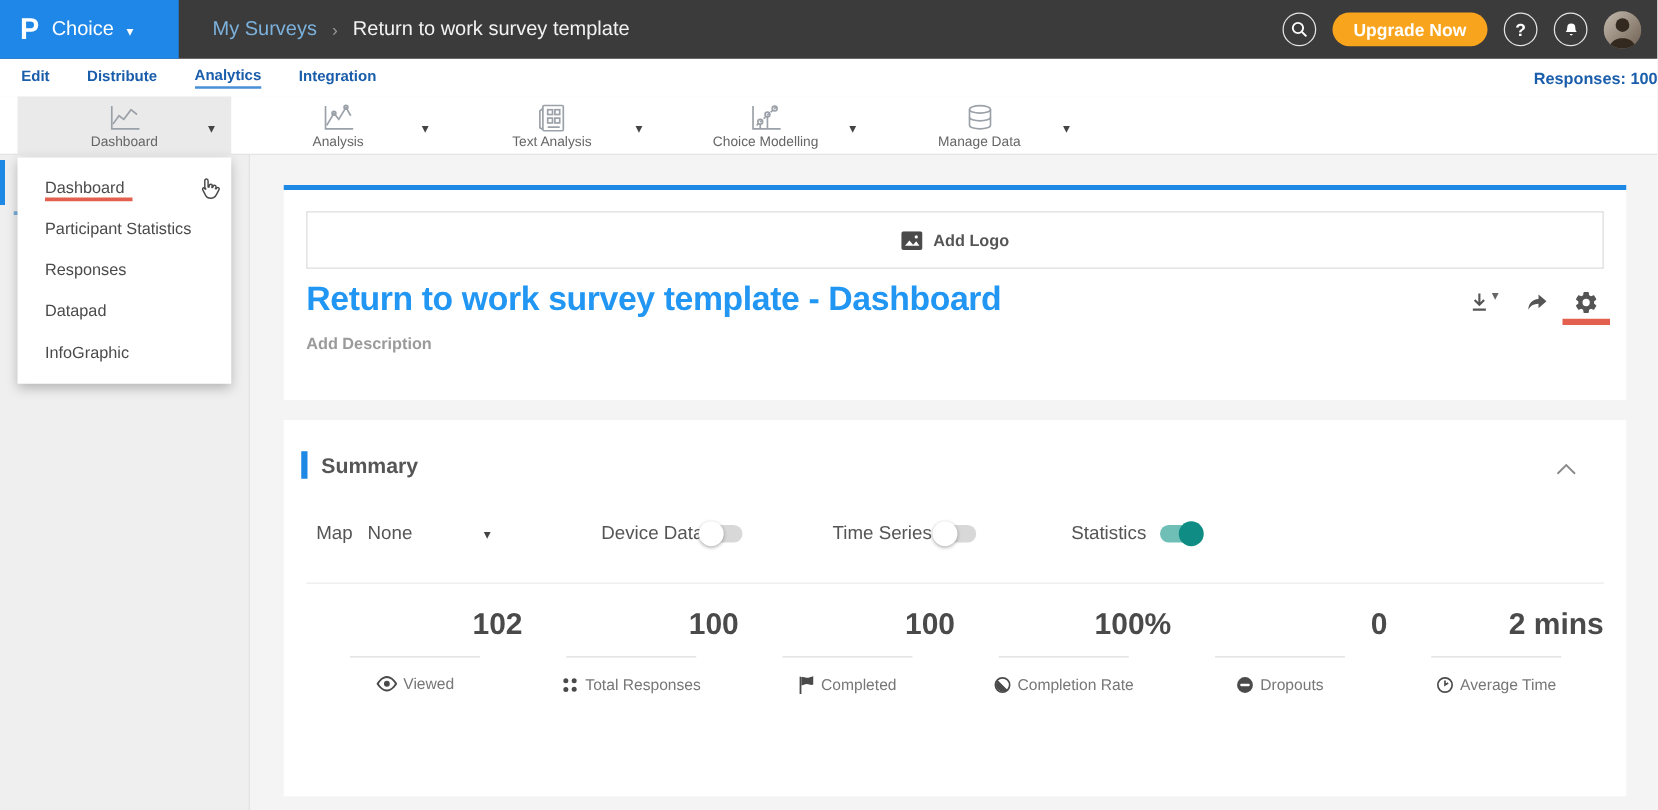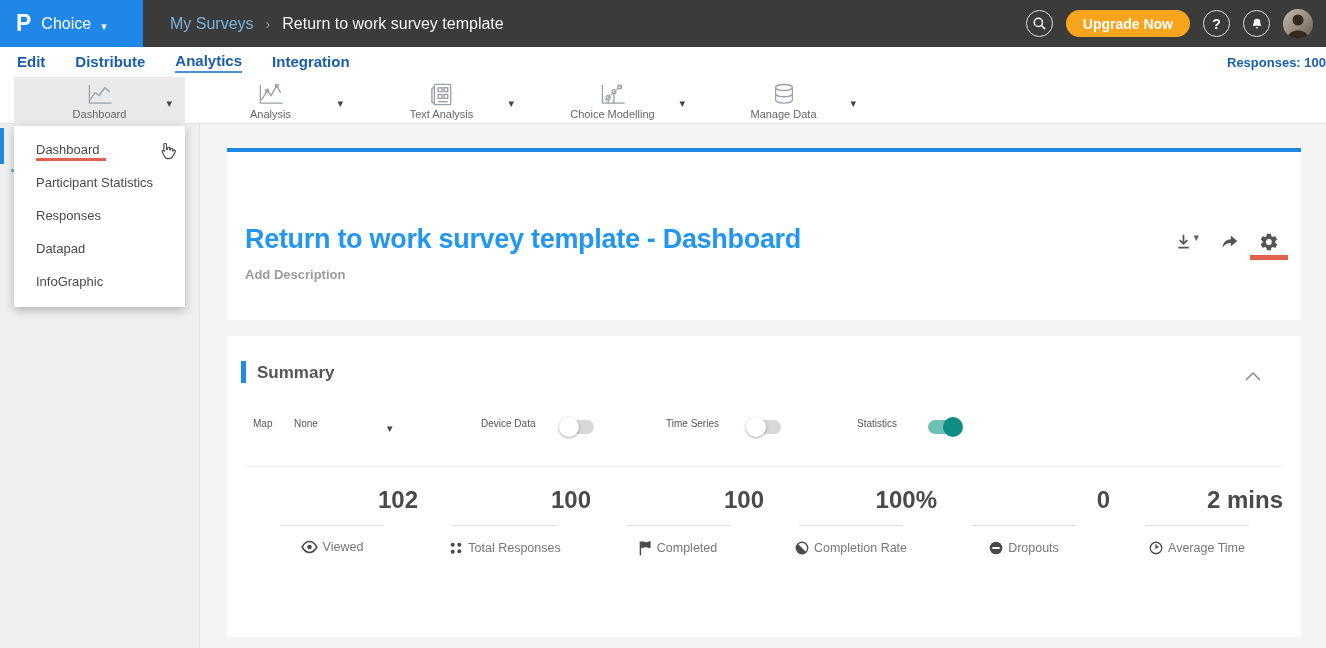--- a/index.html
+++ b/index.html
@@ -17,21 +17,21 @@
   .crumb-parent { color:#7cb1dc; cursor:pointer; }
   .crumb-sep { color:#9a9a9a; font-size:14px; }
   .crumb-current { color:#f2f2f2; }
   .topbar-right { margin-left:auto; display:flex; align-items:center; gap:13px; padding-right:13px; }
   .circle-icon { width:27px; height:27px; border-radius:50%; border:1.5px solid #e3e3e3; display:flex; align-items:center; justify-content:center; color:#fff; font-size:14px; font-weight:700; cursor:pointer; }
   .upgrade-btn { background:#f9a41d; color:#fff; font-weight:700; font-size:14px; border:none; border-radius:14px; height:27px; padding:0 17px; cursor:pointer; }
   .avatar { width:30px; height:30px; border-radius:50%; overflow:hidden; background:linear-gradient(135deg,#c4bbae,#6e6052); cursor:pointer; }
 
   
   .nav { position:absolute; left:0; top:47px; width:1326px; height:30px; background:#fff; display:flex; align-items:center; padding-left:17px; gap:30px; z-index:55; }
-  .nav-tab { color:#1a5dab; font-size:15px; font-weight:600; cursor:pointer; padding-bottom:2px; }
+  .nav-tab { color:#1a5dab; font-size:12px; font-weight:600; cursor:pointer; padding-bottom:2px; }
   .nav-tab.active { border-bottom:2px solid #4a90d9; }
   .nav-right { margin-left:auto; padding-right:0; color:#1a5dab; font-size:13px; font-weight:600; }
 
   
   .toolbar { position:absolute; left:0; top:77px; width:1326px; height:47px; background:#fff; border-bottom:1px solid #e3e3e3; display:flex; padding-left:14px; z-index:54; }
   .tool-cell { width:171px; height:47px; position:relative; display:flex; flex-direction:column; align-items:center; justify-content:center; cursor:pointer; }
   .tool-cell.selected { background:#eaeaea; }
   .tool-cell .tool-label { font-size:11px; color:#666; margin-top:1px; }
   .tool-cell .caret { position:absolute; right:13px; top:16px; color:#444; }
   .ticon { stroke:#9ba1a8; fill:none; stroke-width:1.4; }
@@ -58,21 +58,21 @@
   .header-actions { position:absolute; right:22px; top:80px; display:flex; align-items:flex-start; gap:20px; }
   .h-act { cursor:pointer; position:relative; }
   .dl-caret { color:#666; font-size:8px; vertical-align:top; }
   .gear-underline { position:absolute; left:-9px; top:23px; width:38px; height:5px; background:#e4604e; }
 
   
   .summary-card { position:absolute; left:27px; top:212px; width:1074px; height:301px; background:#fff; }
   .sum-accent { position:absolute; left:14px; top:25px; width:5px; height:22px; background:#1e88e5; }
   .sum-title { position:absolute; left:30px; top:27px; font-size:17px; font-weight:600; color:#555; }
   .sum-collapse { position:absolute; right:40px; top:31px; cursor:pointer; }
-  .ctrl { position:absolute; top:82px; font-size:10px; color:#555; }
+  .ctrl { position:absolute; top:82px; font-size:15px; color:#555; }
   .ctrl-label { font-weight:400; }
   .map-select { cursor:pointer; color:#555; }
   .map-caret { position:absolute; left:160px; top:82px; color:#444; cursor:pointer; }
   .toggle { position:absolute; top:84px; width:34px; height:14px; border-radius:7px; background:#d8d8d8; cursor:pointer; }
   .toggle .knob { position:absolute; top:-3px; left:-1px; width:20px; height:20px; border-radius:50%; background:#fff; box-shadow:0 1px 3px rgba(0,0,0,.35); }
   .toggle.on { background:#6fbfb7; }
   .toggle.on .knob { left:auto; right:-1px; background:#0f8d84; box-shadow:none; }
   .sum-divider { position:absolute; left:18px; top:130px; width:1038px; border-top:1px solid #ececec; }
   .stats-row { position:absolute; left:18px; top:150px; width:1038px; display:flex; }
   .stat-col { width:173px; text-align:right; }
@@ -210,20 +210,28 @@
     </div>
   <div class="dd-item">
       <span>InfoGraphic</span>
     </div>
 </div>
 
 <div class="content">
   <div class="blue-line"></div>
 
   <div class="header-card">
+    <div class="logo-box">
+      <svg width="17" height="15" viewBox="0 0 17 15">
+          <rect width="17" height="15" rx="2" fill="#4a4a4a"></rect>
+          <path d="M3 11.5l3.5-4.2 3 3.5 2.5-2.8 2.5 3.5z" fill="#fff"></path>
+          <circle cx="12" cy="4.5" r="1.3" fill="#fff"></circle>
+        </svg>
+      <span>Add Logo</span>
+    </div>
     <div class="page-title">Return to work survey template - Dashboard</div>
     <div class="page-desc">Add Description</div>
     <div class="header-actions">
       <span class="h-act">
         <svg width="19" height="19" viewBox="0 0 20 20">
             <path d="M10 3v9 M6 8.5l4 4 4-4 M4.5 16.5h11" fill="none" stroke="#555" stroke-width="1.8"></path>
           </svg><span class="dl-caret caret"></span>
       </span>
       <span class="h-act">
         <svg width="20" height="19" viewBox="0 0 22 20">

